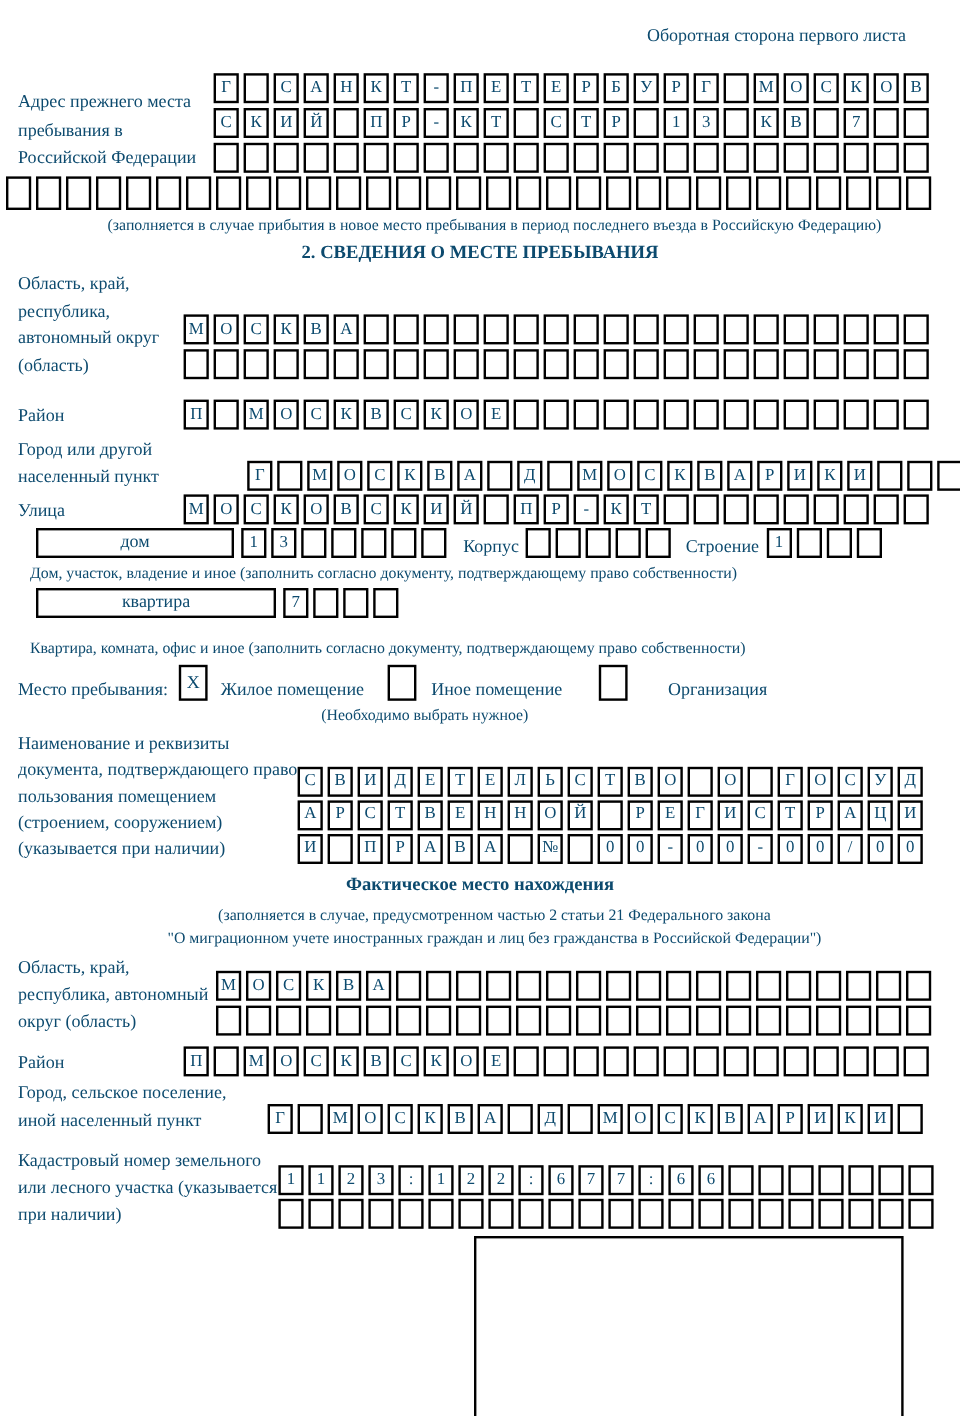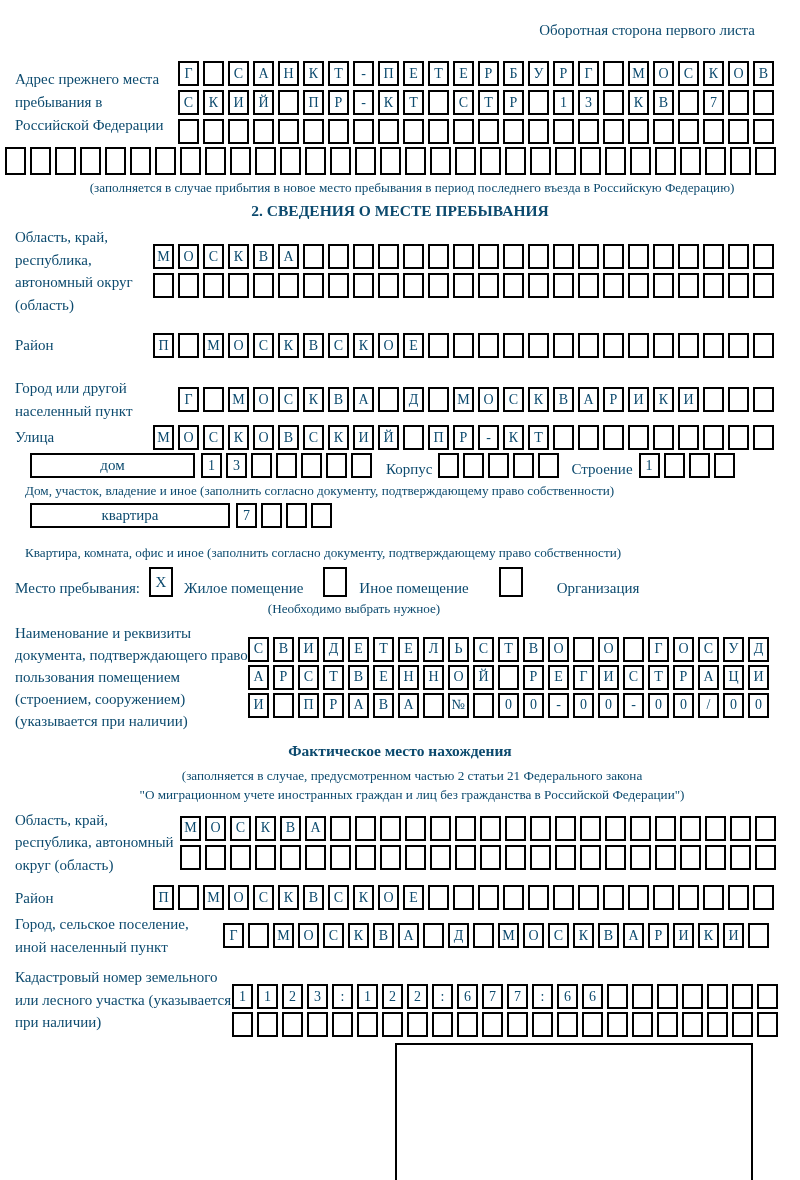--- a/index.html
+++ b/index.html
@@ -11,21 +11,21 @@
   .right-title { text-align:right; padding:22px 45px 0 0; font-size:15px; }
 
   .cells { display:flex; gap:4px; }
   .cell {
     flex:none; width:21px; height:25px; box-sizing:border-box;
     border:2px solid #000; display:flex; align-items:center; justify-content:center;
     font-size:14px; line-height:1; background:#fff;
   }
   .tall .cell { height:28px; }
 
-  .field { display:flex; align-items:center; margin-left:15px; }
+  .field { display:flex; align-items:flex-end; margin-left:15px; }
   .fl { flex:none; font-size:15px; line-height:1.5; }
   .rows { display:flex; flex-direction:column; gap:4px; }
 
   .note  { font-size:13.2px; line-height:1.3;margin-left:24px; }
   .note.center { text-align:center; }
   .sec-title { text-align:center; font-weight:bold; font-size:15.5px; }
 
   .wide-box {
     flex:none; box-sizing:border-box; border:2px solid #000; height:25px;
     display:flex; align-items:center; justify-content:center; font-size:15px;
@@ -251,21 +251,21 @@
         <span class="cell"></span>
         <span class="cell"></span>
         <span class="cell"></span>
         <span class="cell"></span>
         <span class="cell"></span>
         <span class="cell"></span>
         <span class="cell"></span>
       </div>
   </div>
 
-  <div class="field" style="margin-top:19px;">
+  <div class="field" style="margin-top:6px;gap:28px;">
     <div class="fl" style="width:163px;">Город или другой населенный пункт</div>
     <div class="cells">
         <span class="cell">Г</span>
         <span class="cell"></span>
         <span class="cell">М</span>
         <span class="cell">О</span>
         <span class="cell">С</span>
         <span class="cell">К</span>
         <span class="cell">В</span>
         <span class="cell">А</span>

